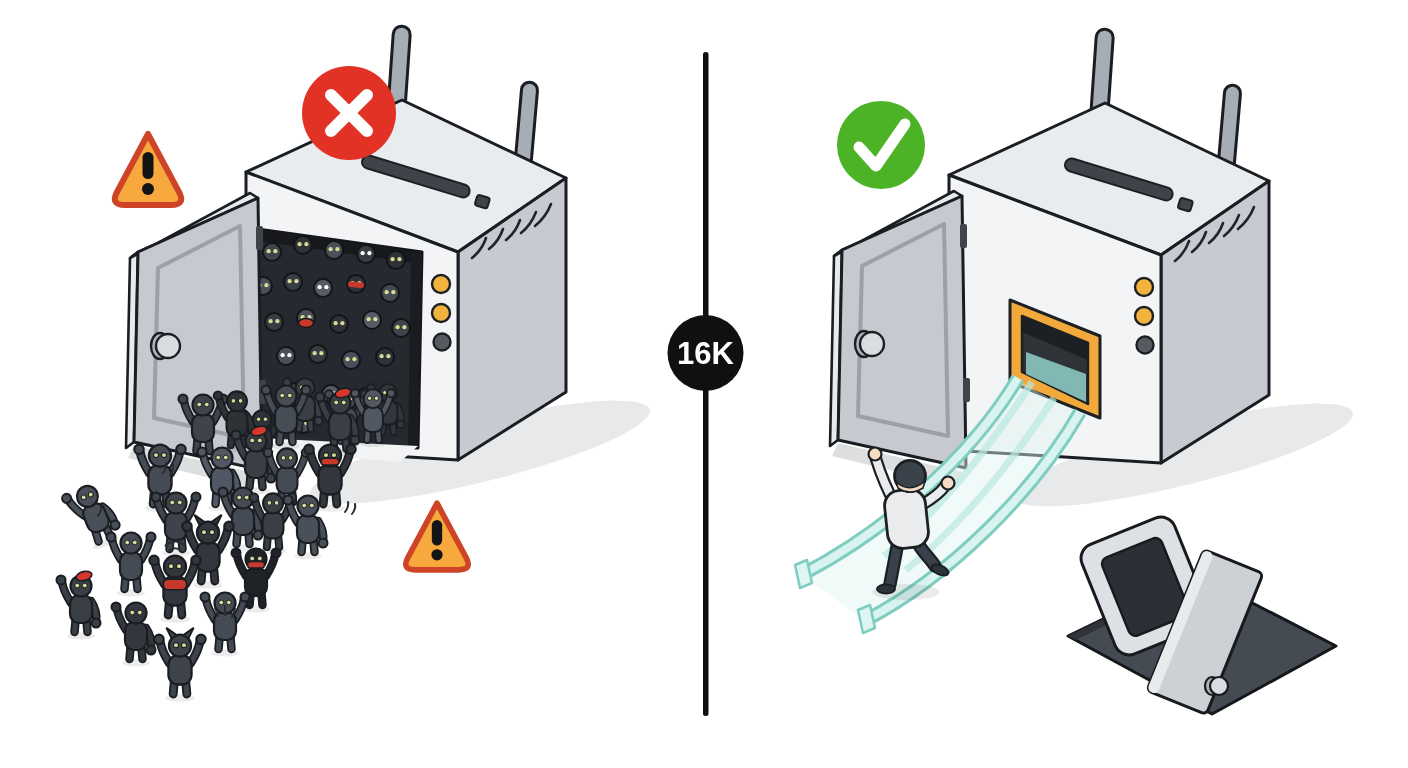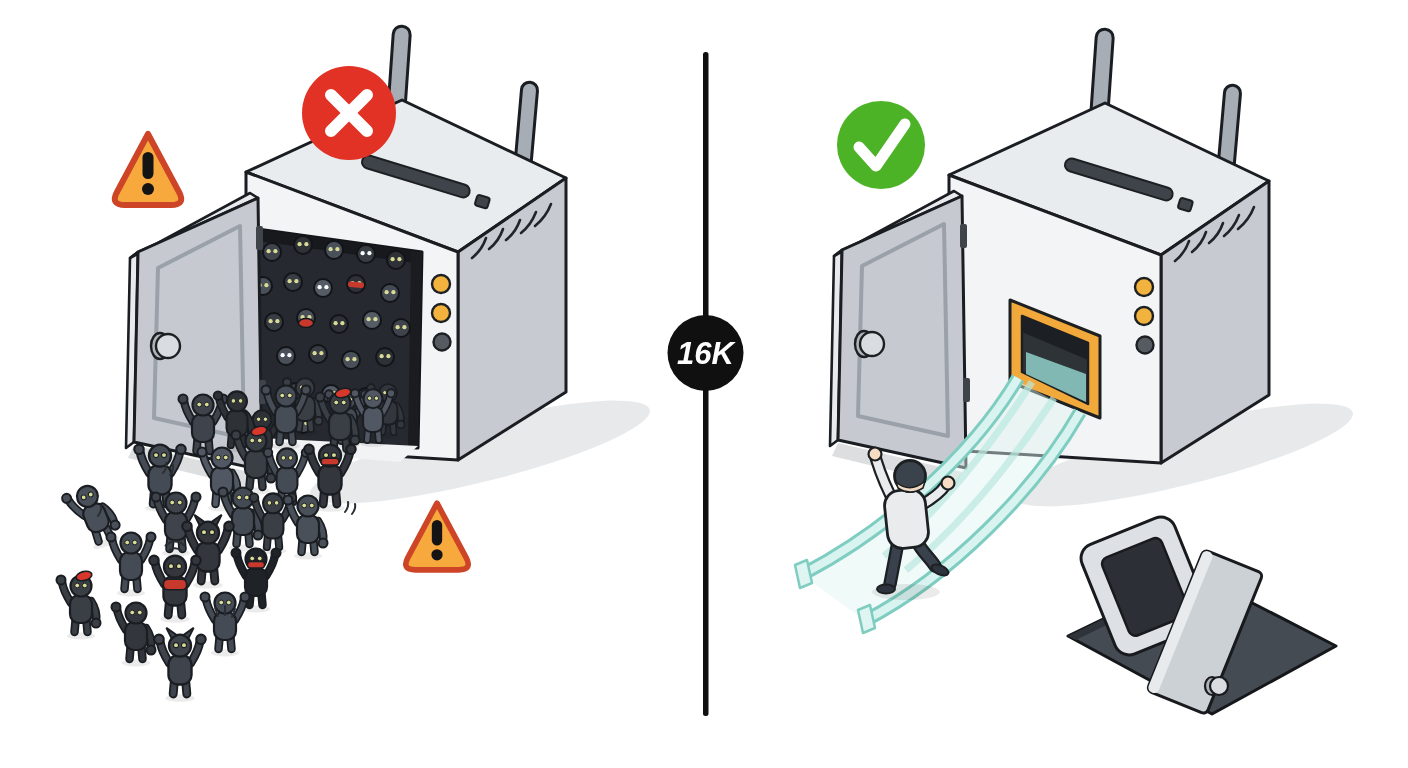--- a/index.html
+++ b/index.html
@@ -1,17 +1,17 @@
 <!DOCTYPE html>
 <html><head>
 <meta charset="utf-8">
 <style>
   html,body{margin:0;padding:0;background:#ffffff;}
   .stage{width:1408px;height:768px;position:relative;overflow:hidden;background:#ffffff;
-         font-family:"Liberation Sans", sans-serif;font-style:italic;}
+         font-family:"Liberation Sans", sans-serif;}
   svg{display:block;}
   text.badge-label{font-family:"Liberation Sans", sans-serif;font-weight:700;}
 </style>
 </head>
 <body>
 
 <div class="stage">
 <svg width="1408" height="768" viewBox="0 0 1408 768">
 
   <defs>

